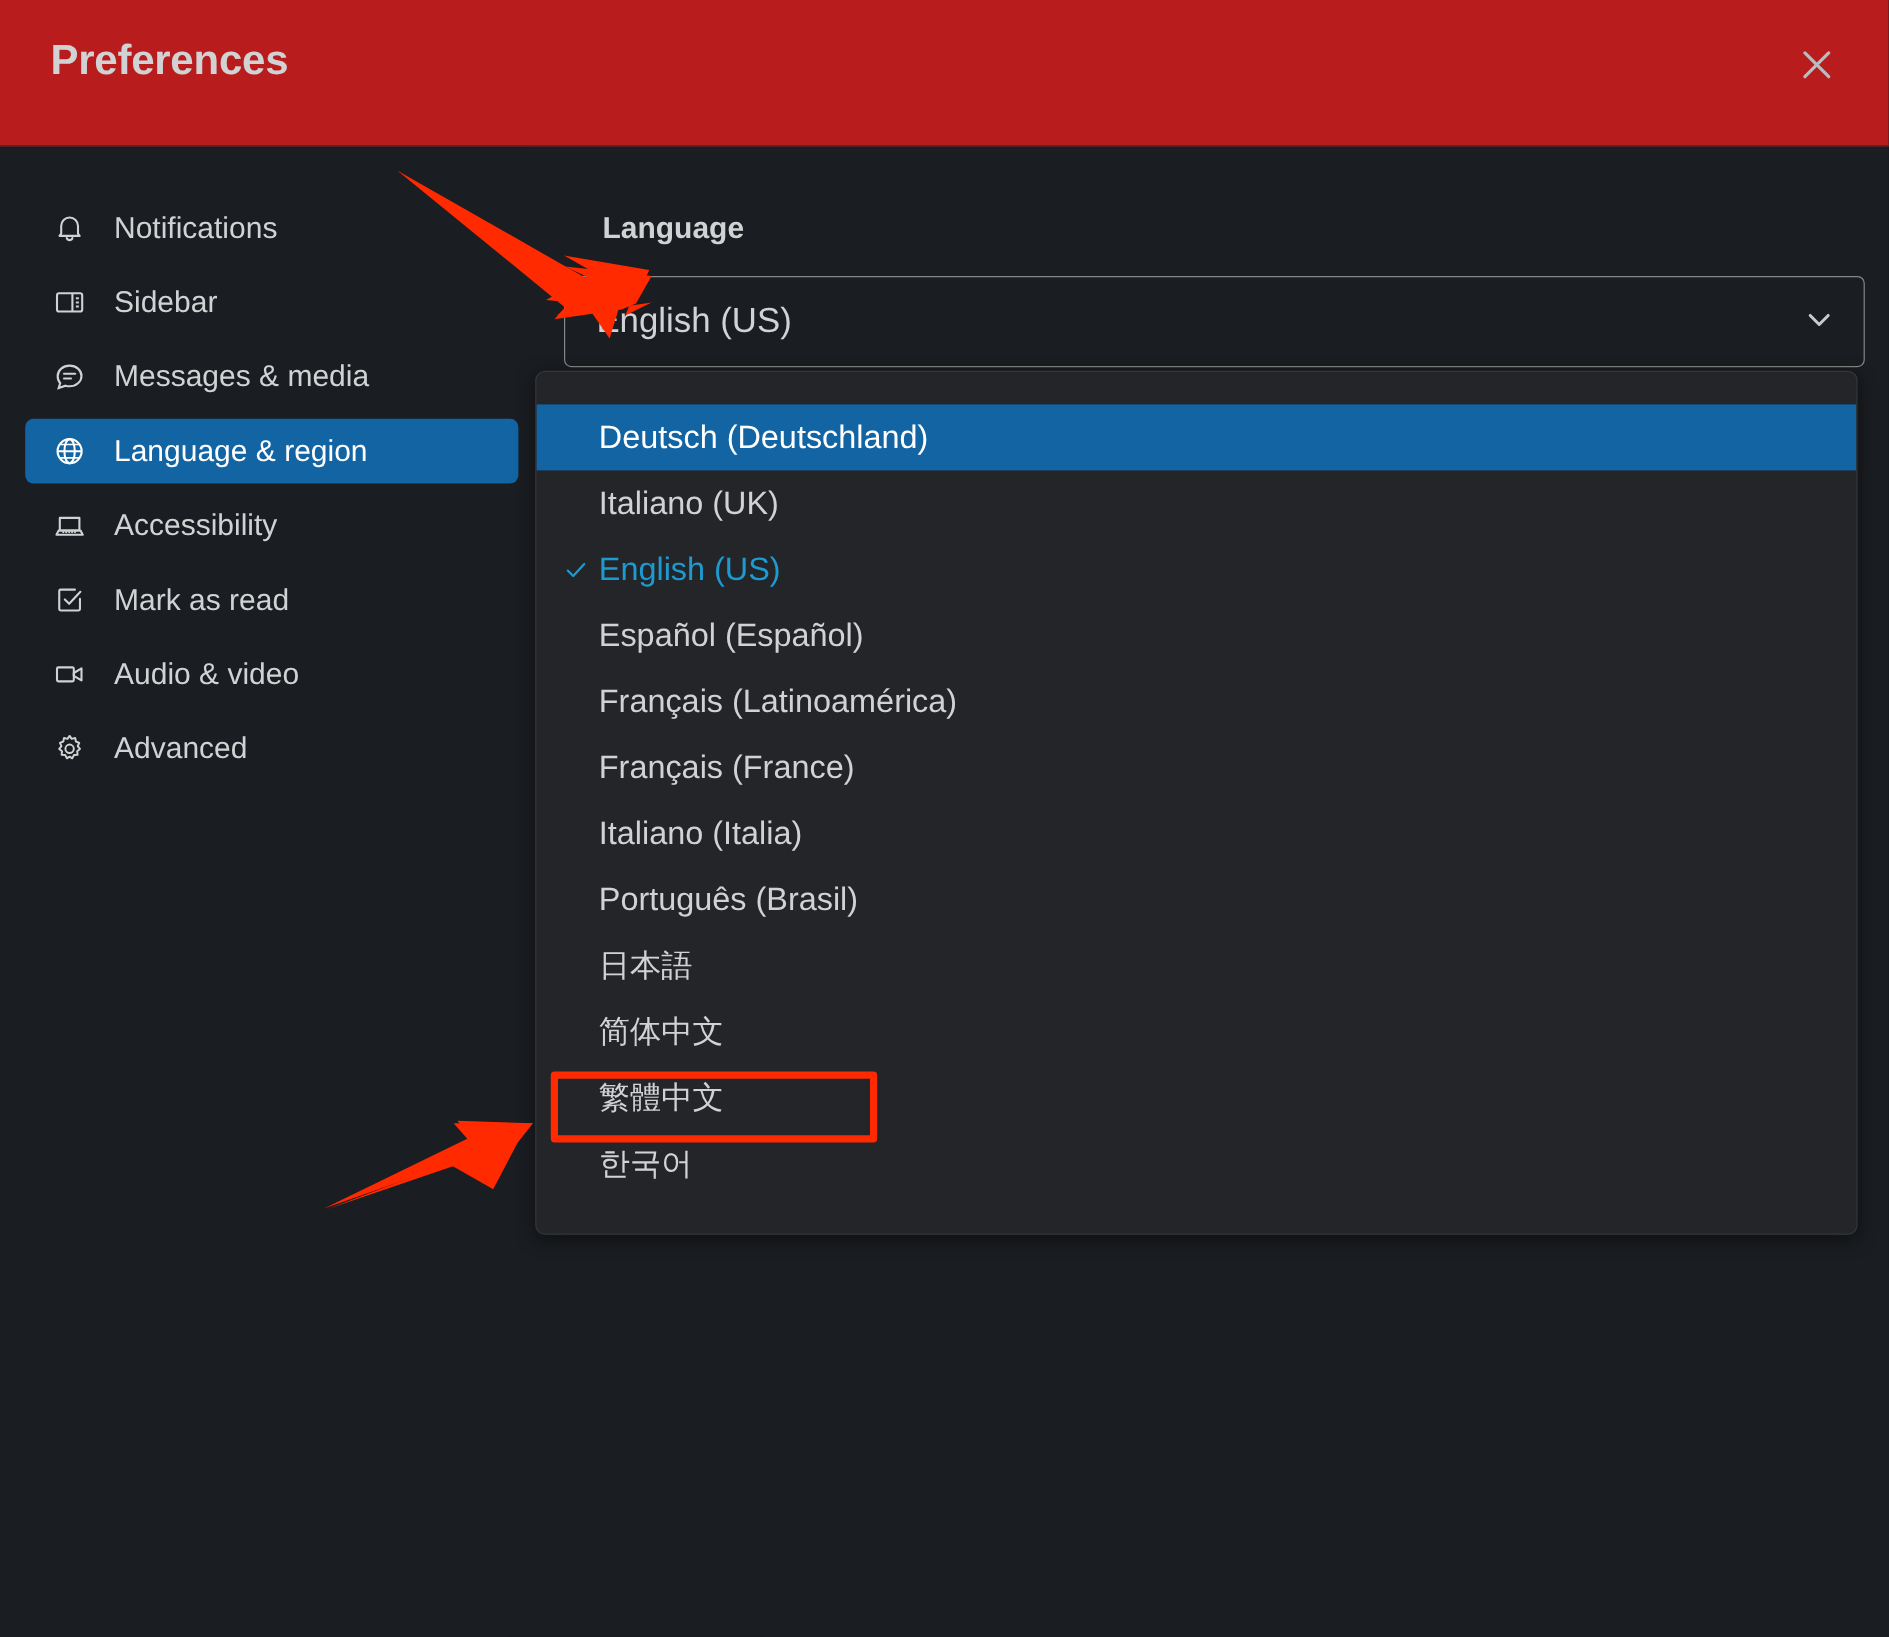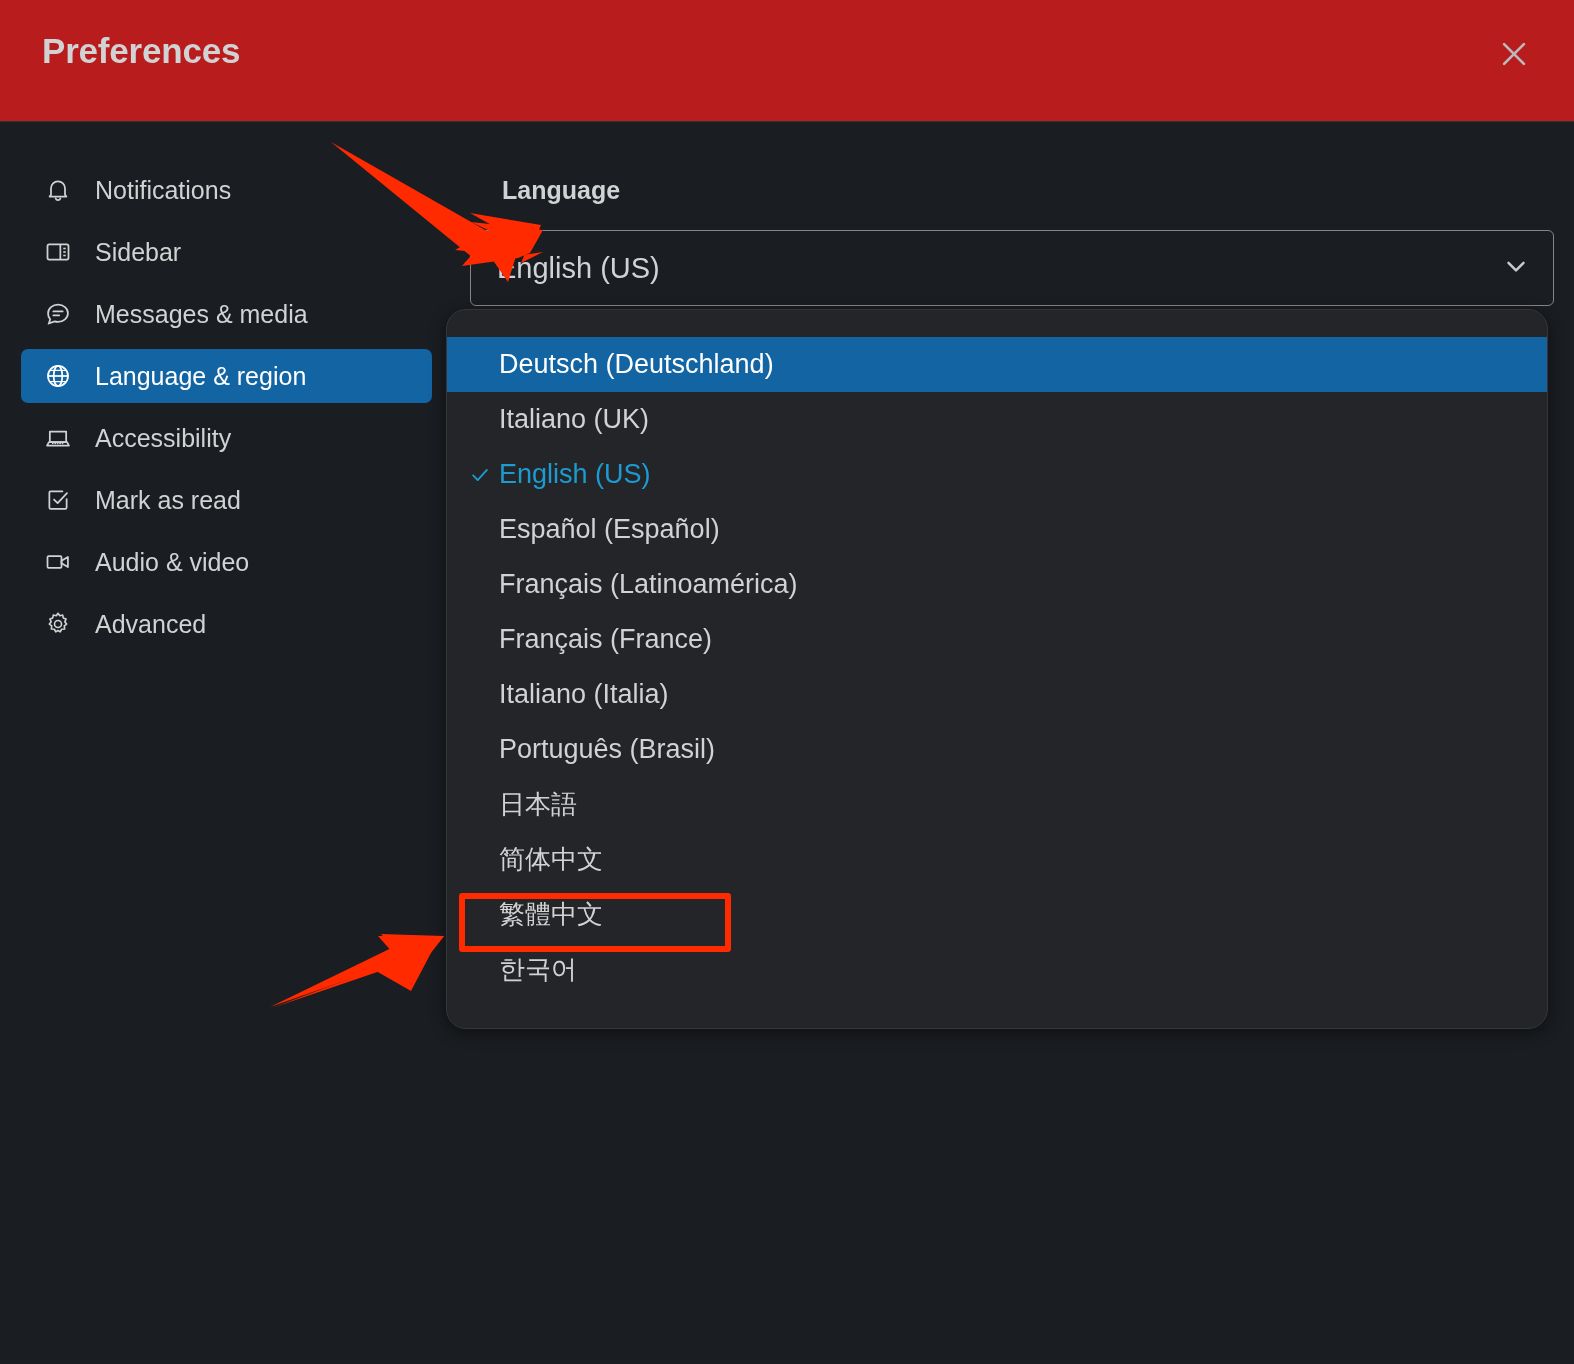--- a/index.html
+++ b/index.html
@@ -138,21 +138,21 @@
 
   
   .dropdown {
     position: absolute;
     left: 6px;
     top: 186px;
     width: 1102px;
     height: 720px;
     background: #232529;
     border: 1px solid #34363a;
-    border-radius: 20px;
+    border-radius: 8px;
     box-shadow: 0 4px 16px rgba(0,0,0,0.45);
     overflow: hidden;
     padding-top: 27px;
     padding-bottom: 30px;
   }
   .dd-item {
     position: relative;
     display: flex;
     align-items: center;
     height: 55px;

